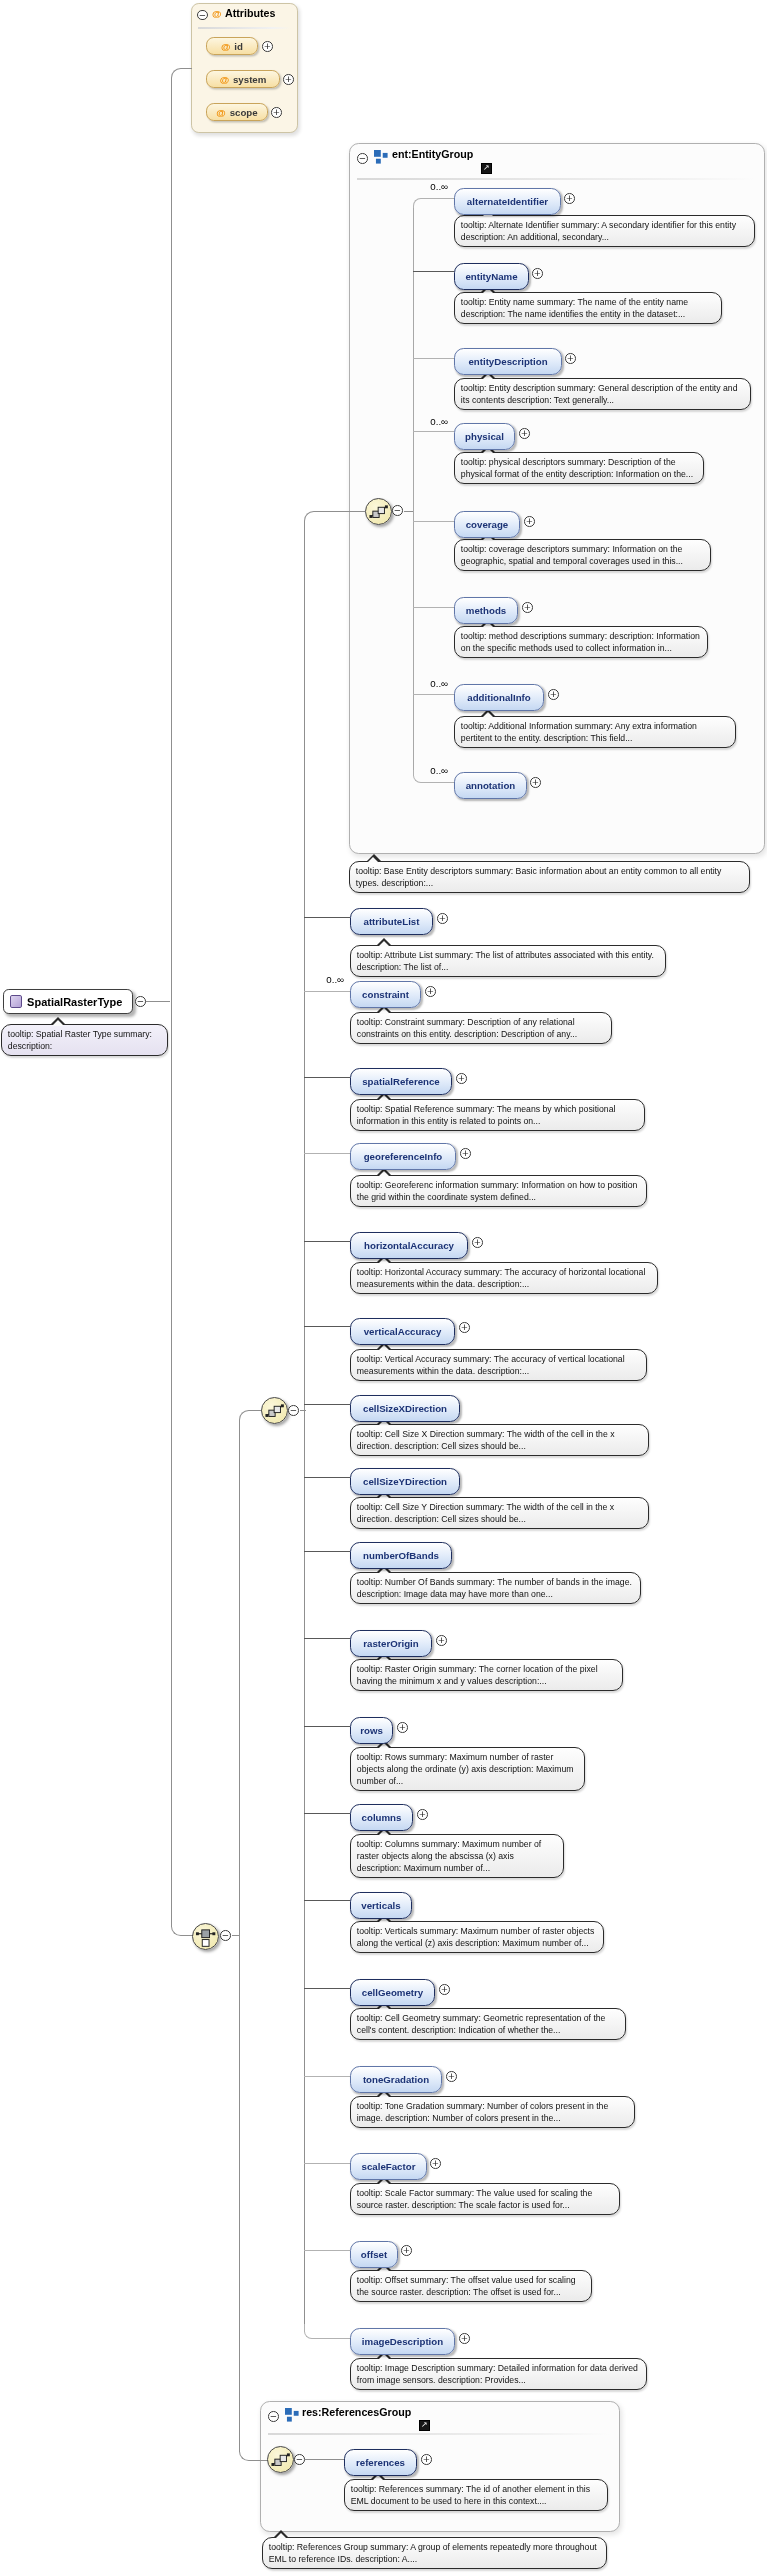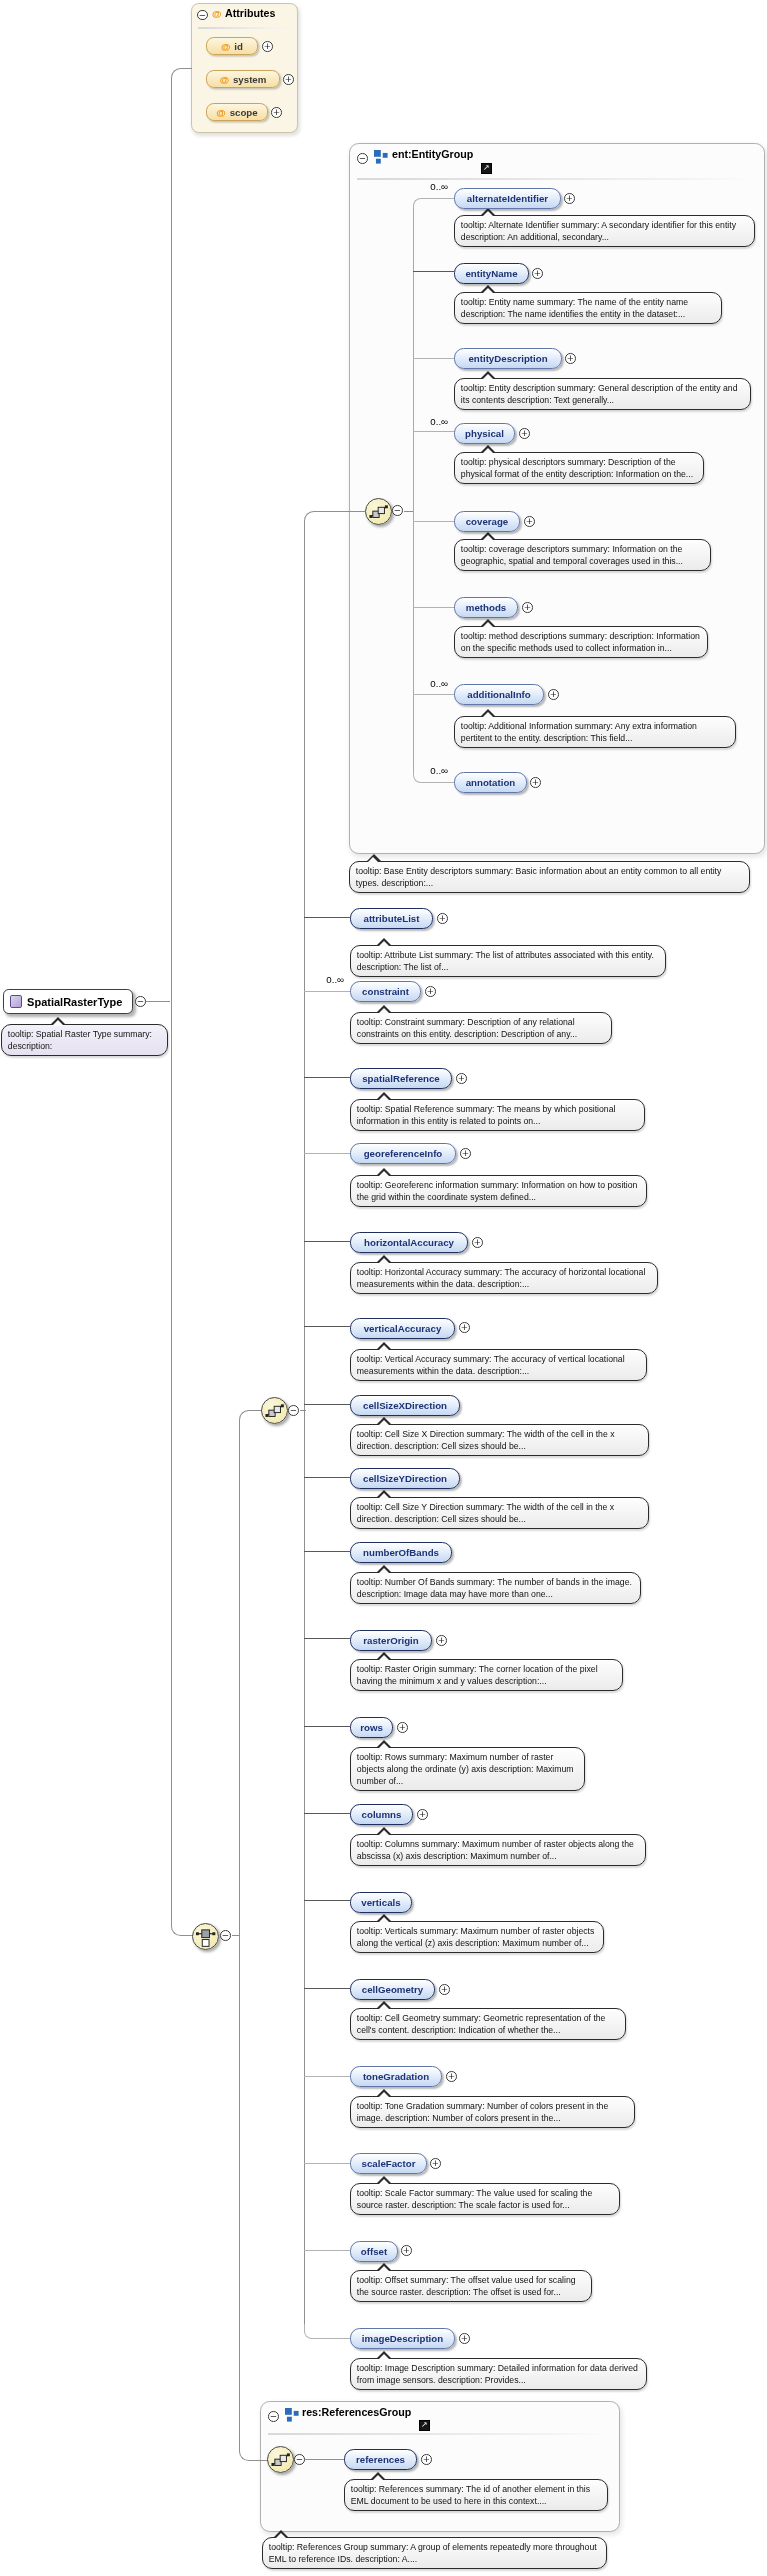--- a/index.html
+++ b/index.html
@@ -3,21 +3,21 @@
 <meta charset="utf-8">
 <style>
   *{box-sizing:border-box;margin:0;padding:0}
   body{background:#fff}
   #canvas{position:relative;width:768px;height:2576px;background:#ffffff;font-family:"Liberation Sans",sans-serif;overflow:hidden}
   .gbox{position:absolute;background:#fcfcfc;border:1px solid #b0b0b0;border-radius:9.7px;box-shadow:1.9px 2.9px 4.8px rgba(0,0,0,.10)}
   .abox{position:absolute;background:#fbf5e6;border:1px solid #cdc4a5;border-radius:7.8px;box-shadow:1.9px 2.9px 3.9px rgba(0,0,0,.12)}
   .boxtitle{position:absolute;font-size:10.7px;font-weight:bold;color:#000;white-space:nowrap}
   .sep{position:absolute;height:1.9px;background:linear-gradient(90deg,#d8d8d8,#f2f2f2 80%,rgba(255,255,255,0))}
   .minus,.plus{position:absolute;width:10.7px;height:10.7px;border:1px solid #3c3c3c;border-radius:50%;background:#fff;color:#1a1a1a;display:flex;align-items:center;justify-content:center;font-size:8.7px;line-height:1;font-family:"DejaVu Sans",sans-serif;z-index:6}
-  .pill{position:absolute;height:21px;border-radius:9.7px;border:1px solid #6076a8;background:linear-gradient(180deg,#ffffff,#e2ecfa 50%,#c5d8f2);box-shadow:1.9px 1.9px 1.9px rgba(0,0,0,.28);display:flex;align-items:center;justify-content:center;font-size:9.7px;font-weight:bold;color:#1c3375;white-space:nowrap;z-index:5}
+  .pill{position:absolute;height:27px;border-radius:9.7px;border:1px solid #6076a8;background:linear-gradient(180deg,#ffffff,#e2ecfa 50%,#c5d8f2);box-shadow:1.9px 1.9px 1.9px rgba(0,0,0,.28);display:flex;align-items:center;justify-content:center;font-size:9.7px;font-weight:bold;color:#1c3375;white-space:nowrap;z-index:5}
   .pill.req{border:1.9px solid #1e2e5e}
   .apill{position:absolute;height:18.4px;border-radius:7.8px;border:1px solid #c9a45a;background:linear-gradient(180deg,#fdf6e0,#f7dfa4);box-shadow:1.5px 1.5px 1.9px rgba(0,0,0,.22);display:flex;align-items:center;justify-content:center;gap:3.9px;font-size:9.7px;font-weight:bold;color:#3a3a3a;white-space:nowrap;z-index:5}
   .at{color:#f08c00;font-weight:bold;font-size:9.7px}
   .tip{position:absolute;background:linear-gradient(180deg,#fefefe,#ebebeb);border:1px solid #2b2b2b;border-radius:10px;padding:2.9px 5.8px;font-size:8.7px;line-height:12px;color:#111;box-shadow:1px 1.9px 1.9px rgba(0,0,0,.15);z-index:4}
   .tip.purple{background:linear-gradient(180deg,#f3f1fa,#e5e1f0)}
   .notch{position:absolute;top:-7.8px;width:17.5px;height:8.7px}
   .notch:before{content:"";position:absolute;left:0;top:0;border-left:8.7px solid transparent;border-right:8.7px solid transparent;border-bottom:8.7px solid #2b2b2b}
   .notch:after{content:"";position:absolute;left:1.9px;top:2.4px;border-left:6.8px solid transparent;border-right:6.8px solid transparent;border-bottom:6.8px solid #fbfbfb}
   .occ{position:absolute;font-size:9.7px;color:#000;text-align:right;white-space:nowrap;z-index:5}
   .vln{position:absolute;width:0;border-left:1.9px solid #8f8f8f;z-index:1}
@@ -214,21 +214,21 @@
   <div class="pill req" style="left:350px;top:1630px;width:82px">rasterOrigin</div>
   <div class="plus" style="left:436px;top:1635px">+</div>
   <div class="tip" style="left:350px;top:1659px;width:273px"><i class="notch" style="left:25px"></i><span>tooltip: Raster Origin summary: The corner location of the pixel having the minimum x and y values description:...</span></div>
 
   <div class="pill req" style="left:350px;top:1717px;width:43px">rows</div>
   <div class="plus" style="left:397px;top:1722px">+</div>
   <div class="tip" style="left:350px;top:1747px;width:235px"><i class="notch" style="left:25px"></i><span>tooltip: Rows summary: Maximum number of raster objects along the ordinate (y) axis description: Maximum number of...</span></div>
 
   <div class="pill req" style="left:350px;top:1804px;width:63px">columns</div>
   <div class="plus" style="left:417px;top:1809px">+</div>
-  <div class="tip" style="left:350px;top:1834px;width:296px"><i class="notch" style="left:25px"></i><span>tooltip: Columns summary: Maximum number of raster objects along the abscissa (x) axis description: Maximum number of...</span></div>
+  <div class="tip" style="left:350px;top:1834px;width:214px"><i class="notch" style="left:25px"></i><span>tooltip: Columns summary: Maximum number of raster objects along the abscissa (x) axis description: Maximum number of...</span></div>
 
   <div class="pill req" style="left:350px;top:1892px;width:62px">verticals</div>
   <div class="tip" style="left:350px;top:1921px;width:254px"><i class="notch" style="left:25px"></i><span>tooltip: Verticals summary: Maximum number of raster objects along the vertical (z) axis description: Maximum number of...</span></div>
 
   <div class="pill req" style="left:350px;top:1979px;width:85px">cellGeometry</div>
   <div class="plus" style="left:439px;top:1984px">+</div>
   <div class="tip" style="left:350px;top:2008px;width:276px"><i class="notch" style="left:25px"></i><span>tooltip: Cell Geometry summary: Geometric representation of the cell's content. description: Indication of whether the...</span></div>
 
   <div class="pill" style="left:350px;top:2066px;width:92px">toneGradation</div>
   <div class="plus" style="left:446px;top:2071px">+</div>

